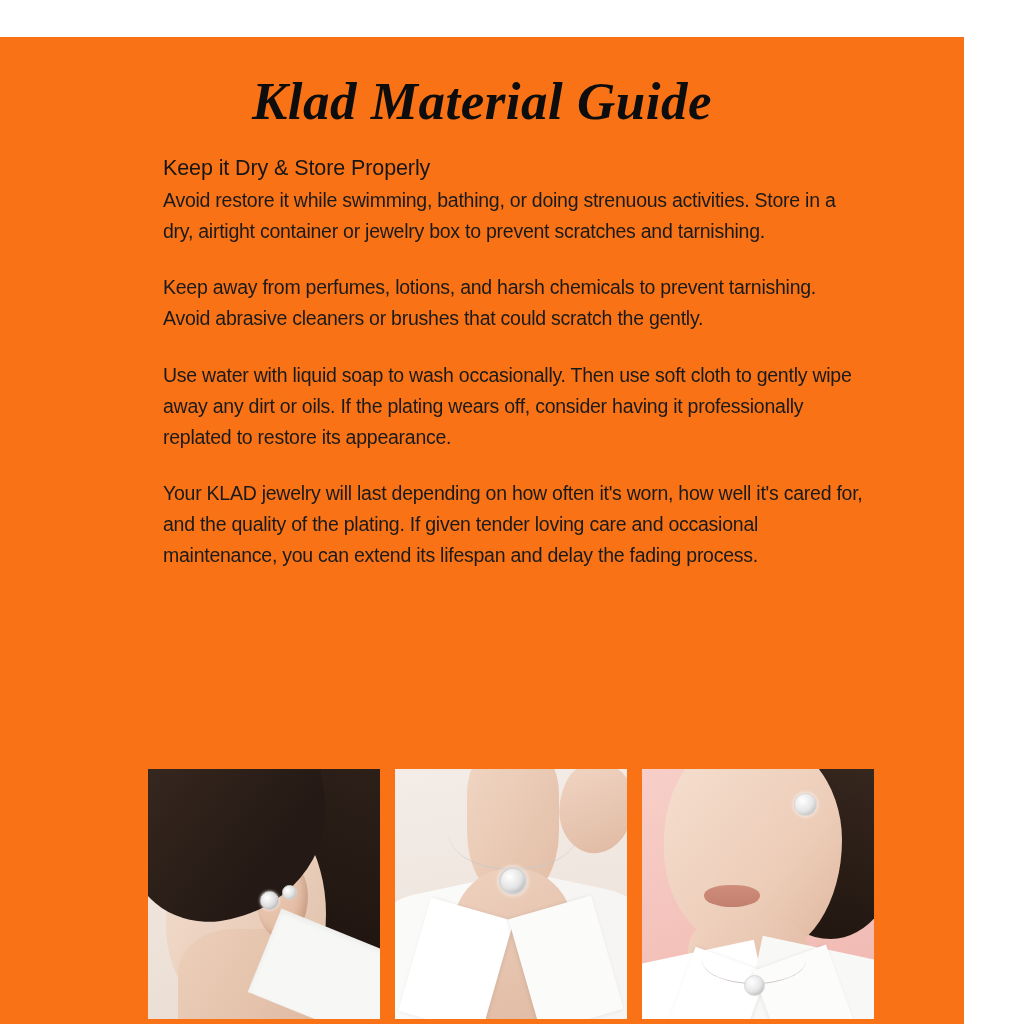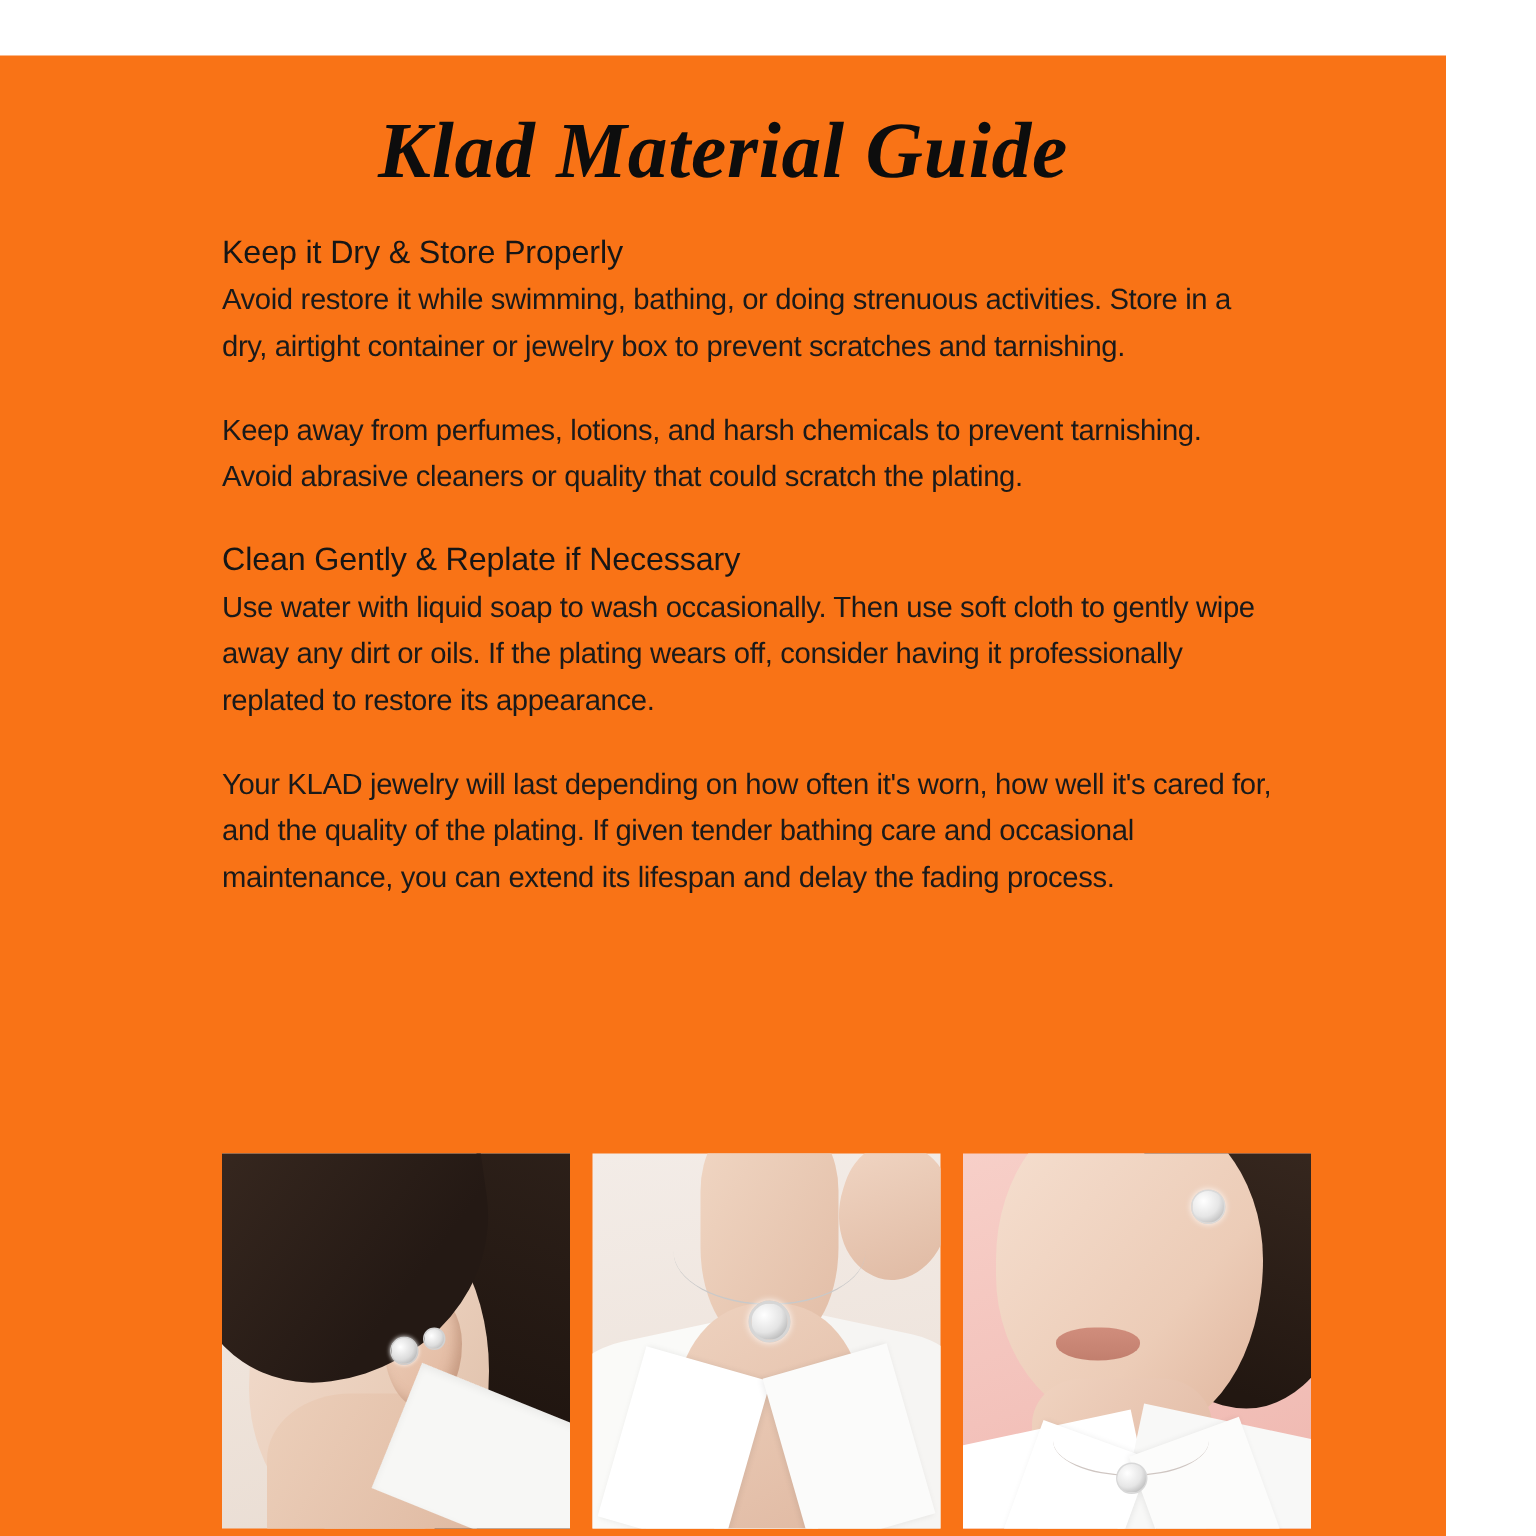--- a/index.html
+++ b/index.html
@@ -27,21 +27,21 @@
     font-weight: 700;
     font-size: 53px;
     text-align: center;
     letter-spacing: 0.5px;
     color: #0d0d0d;
     margin: 0;
     padding-top: 34px;
   }
   .wrap {
     position: absolute;
-    left: 148px;
+    left: 163px;
     top: 118px;
     width: 700px;
   }
   .section {
     margin-bottom: 26px;
   }
   .section-heading {
     font-size: 21.5px;
     font-weight: 400;
     color: #161616;
@@ -310,30 +310,29 @@
   <h1 class="title">Klad Material Guide</h1>
 
   <div class="wrap">
 
     <div class="section">
       <h2 class="section-heading">Keep it Dry &amp; Store Properly</h2>
       <p class="section-body">Avoid restore it while swimming, bathing, or doing strenuous activities. Store in a dry, airtight container or jewelry box to prevent scratches and tarnishing.</p>
     </div>
 
     <div class="section">
-      <p class="section-body">Keep away from perfumes, lotions, and harsh chemicals to prevent tarnishing. Avoid abrasive cleaners or quality that could scratch the plating.</p>
+      <p class="section-body">Keep away from perfumes, lotions, and harsh chemicals to prevent tarnishing. Avoid abrasive cleaners or brushes that could scratch the gently.</p>
     </div>
 
     <div class="section">
-      <h2 class="section-heading">Clean Gently &amp; Replate if Necessary</h2>
       <p class="section-body">Use water with liquid soap to wash occasionally. Then use soft cloth to gently wipe away any dirt or oils. If the plating wears off, consider having it professionally replated to restore its appearance.</p>
     </div>
 
     <div class="section">
-      <p class="section-body">Your KLAD jewelry will last depending on how often it's worn, how well it's cared for, and the quality of the plating. If given tender bathing care and occasional maintenance, you can extend its lifespan and delay the fading process.</p>
+      <p class="section-body">Your KLAD jewelry will last depending on how often it's worn, how well it's cared for, and the quality of the plating. If given tender loving care and occasional maintenance, you can extend its lifespan and delay the fading process.</p>
     </div>
 
   </div>
 
   <div class="gallery">
 
     <div class="photo p1">
       <div class="hair-back"></div>
       <div class="face"></div>
       <div class="neck"></div>

